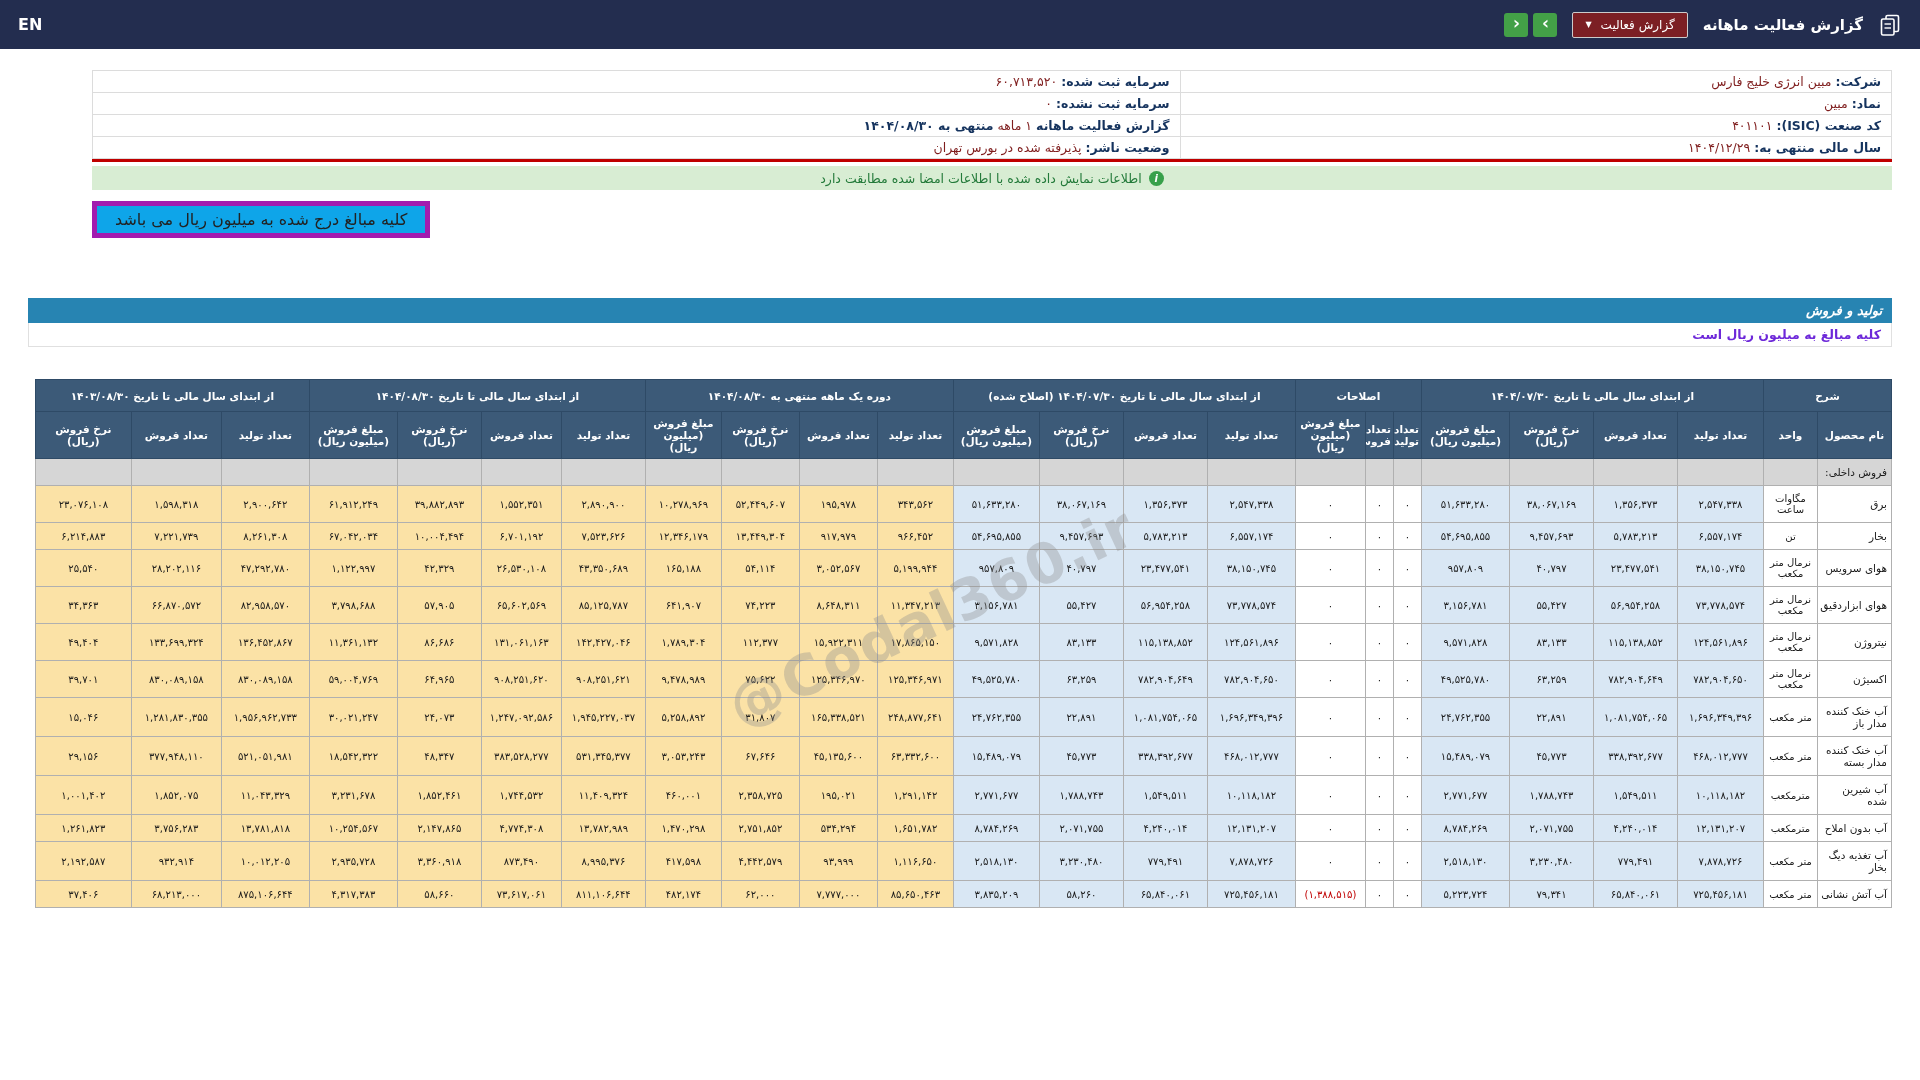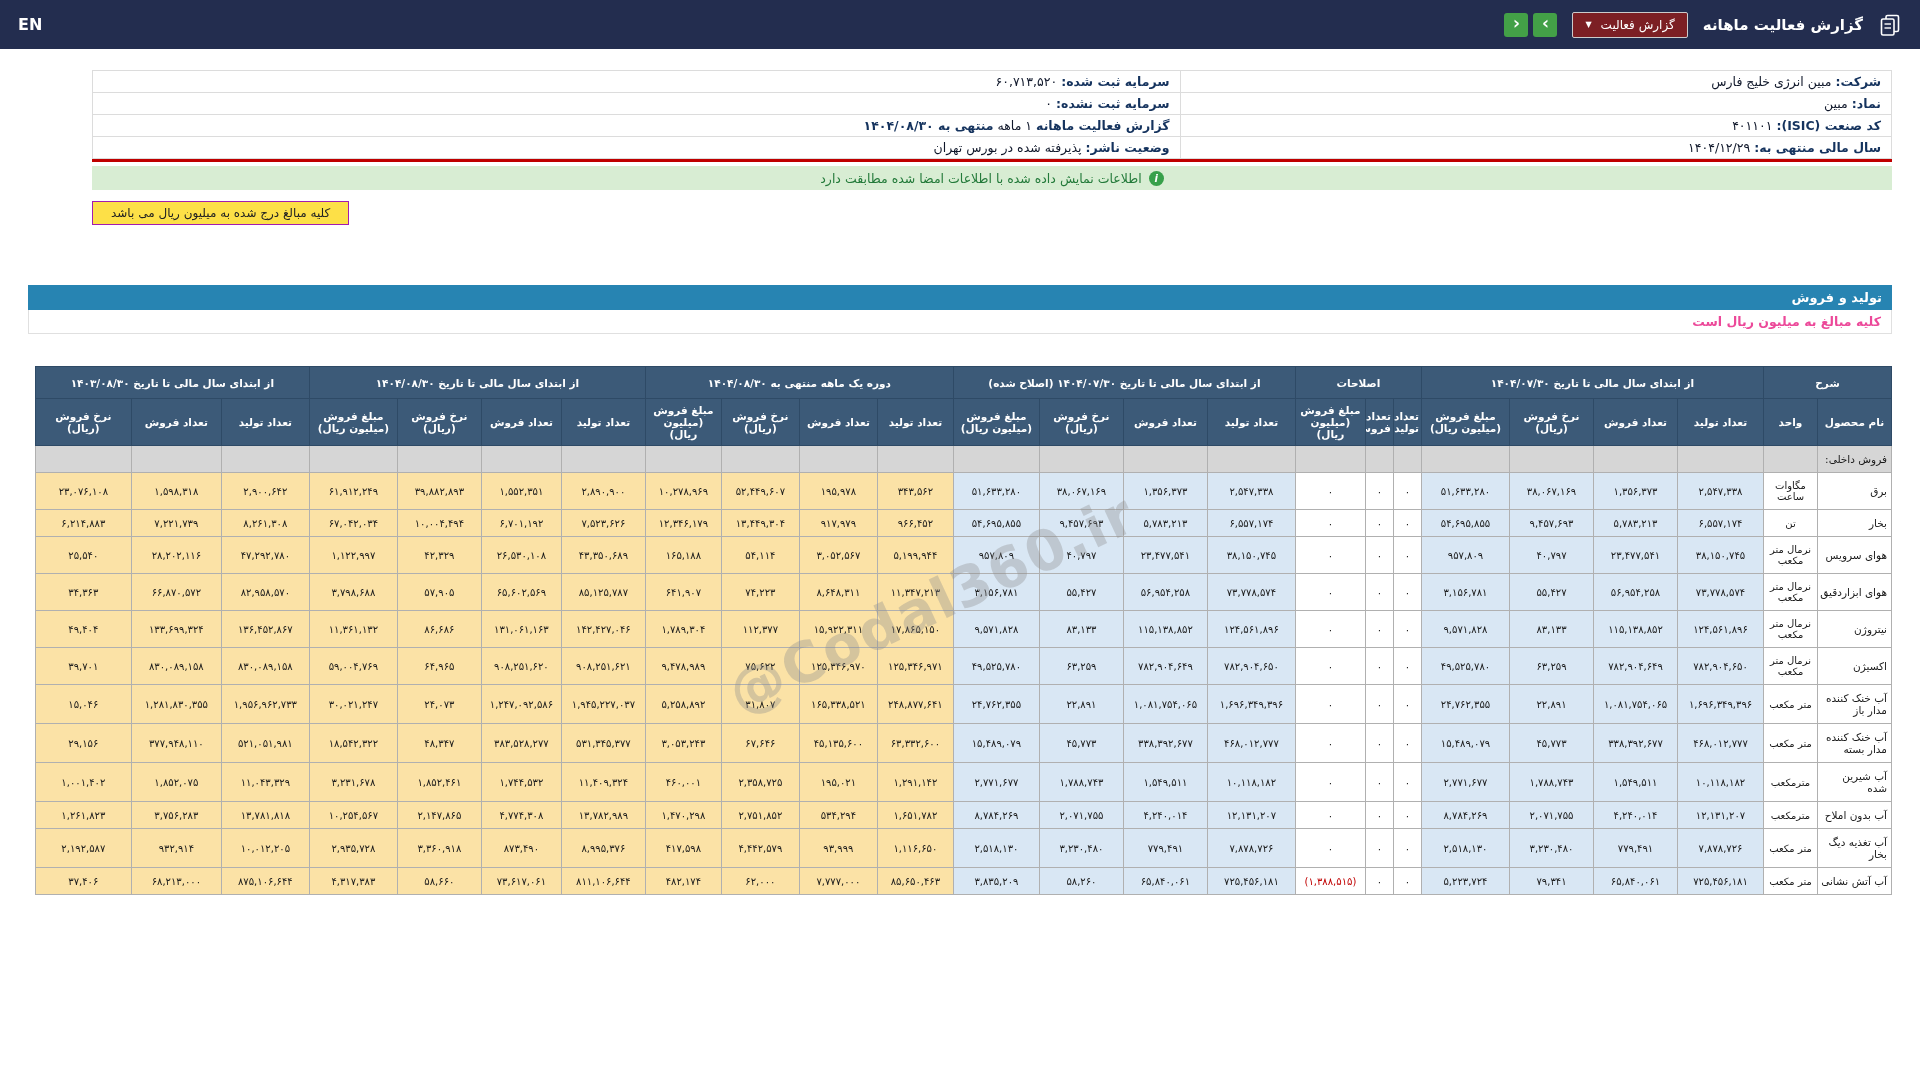--- a/index.html
+++ b/index.html
@@ -21,33 +21,33 @@
     font-size:17px; font-weight:bold; display:flex; align-items:center; justify-content:center;
     cursor:pointer; padding:0 0 3px 0; font-family:"DejaVu Sans", sans-serif; }
   .en-label { color:#fff; font-size:16px; cursor:pointer;font-weight:bold; }
 
   
   .content { margin:0 28px; }
   .info-area { padding-top:21px; margin-left:64px; }
   .info-table { width:100%; border-collapse:collapse; font-size:12.5px; }
   .info-table td { border:1px solid #dcdcdc; padding:3px 10px; height:22px; }
   .lbl { color:#15335e; font-weight:bold; }
-  .val { color:#0f172a; }
+  .val { color:#7f1d1d; }
   .red-divider { border-bottom:3px solid #c00000; }
   .green-banner { margin-top:4px; background:#d8edd3; color:#237a3a; font-size:12.5px; height:24px;
     display:flex; align-items:center; justify-content:center; gap:7px; }
   .info-icon { width:15px; height:15px; border-radius:50%; background:#37a04a; color:#fff; font-size:10px;
     font-weight:bold; font-style:italic; display:flex; align-items:center; justify-content:center; flex:0 0 15px; }
   .note-row { margin-top:11px; display:flex; justify-content:flex-end; }
-  .note-box { border:1px solid #a21caf; padding:4px 18px; font-size:12px; color:#222; background:#fde047; }
+  .note-box { border:5px solid #a21caf; padding:4px 18px; font-size:16px; color:#222; background:#0ea5e9; }
 
   .prod-section { margin-top:60px; }
-  .section-bar { background:#2784b2; color:#fff; font-weight:bold; font-size:13px; padding:5px 10px; }
+  .section-bar { background:#2784b2; color:#fff; font-weight:bold; font-size:13px; padding:5px 10px;font-style:italic; }
   .section-sub { border:1px solid #e0e0e0; border-top:none; padding:4px 10px; font-weight:bold;
-    font-size:12.5px; color:#ec4899; background:#fff; }
+    font-size:12.5px; color:#6d28d9; background:#fff; }
 
   .table-wrap { position:relative; margin-top:32px; }
   .watermark { position:absolute; left:683px; top:205px; transform:rotate(-25deg); direction:ltr;
     font-size:56px; font-weight:bold; color:rgba(140,140,140,0.35); letter-spacing:2px;
     pointer-events:none; white-space:nowrap; z-index:5; }
 
   .ptable { border-collapse:collapse; table-layout:fixed; width:1856px; }
   .ptable th { background:#3c5a78; color:#fff; border:1px solid #2e4a66; font-weight:bold;
     font-size:10.5px; text-align:center; vertical-align:middle; padding:5px 2px; overflow:hidden; }
   .ptable tr.gr th { height:32px; }

